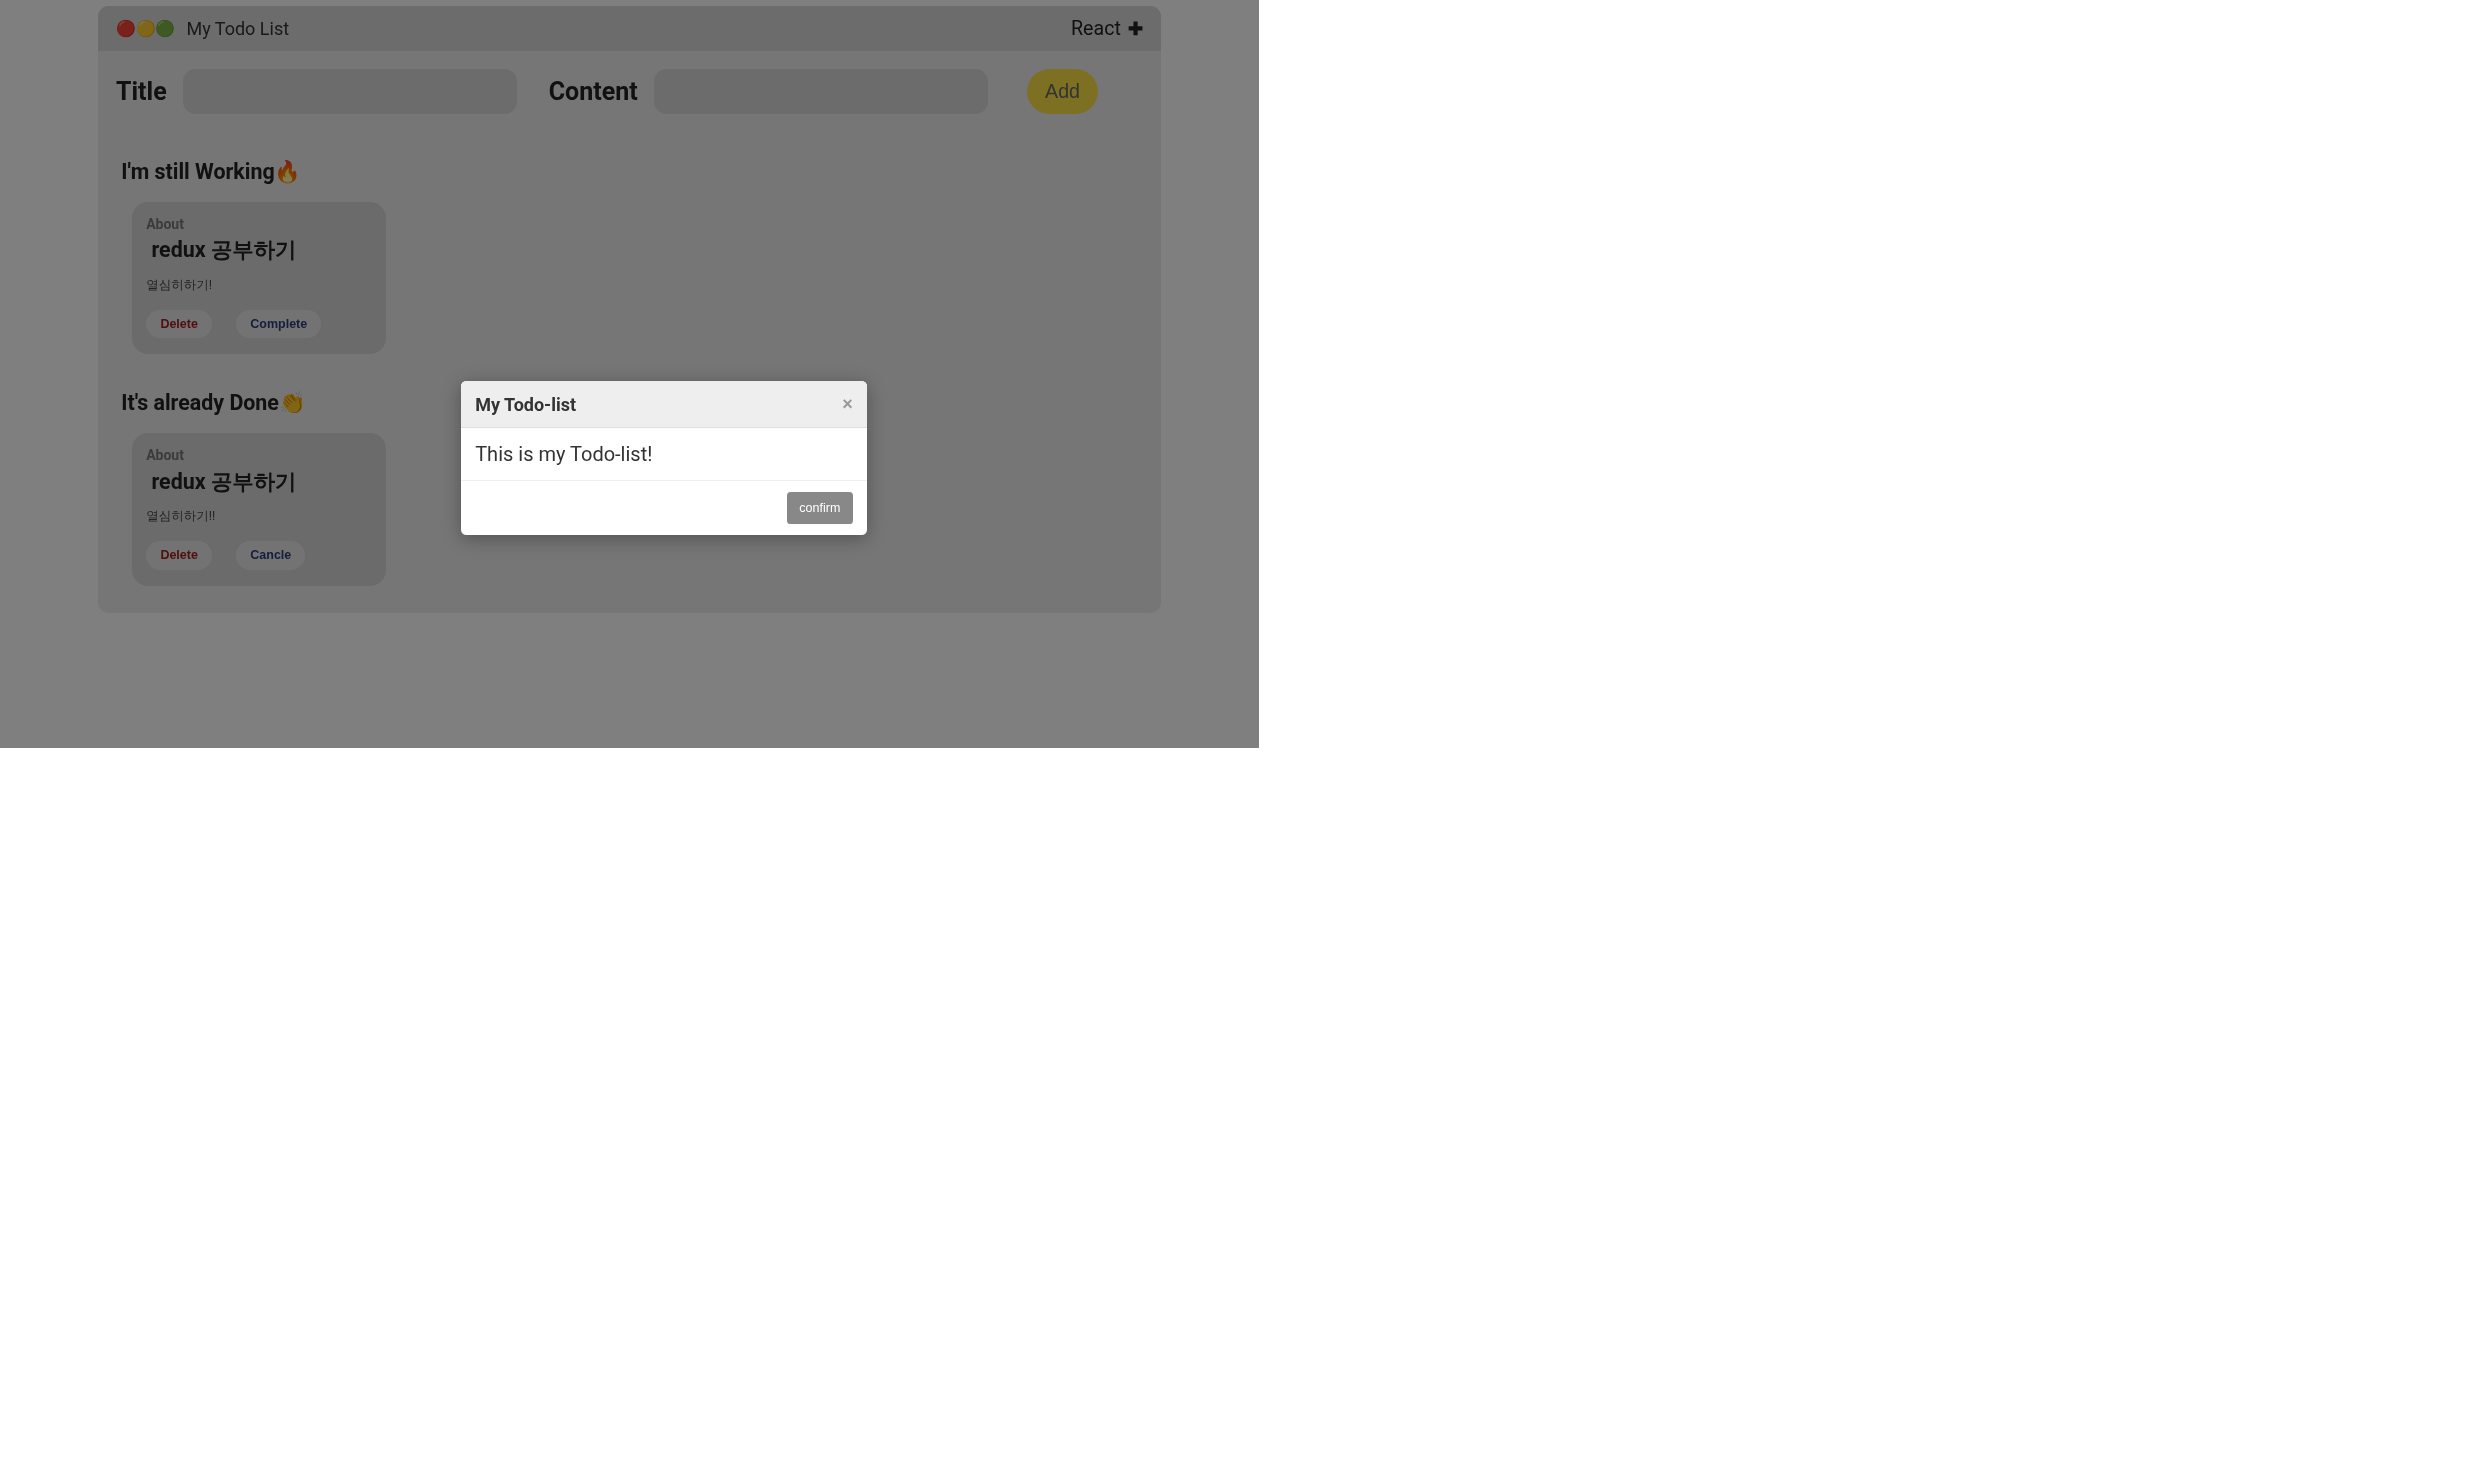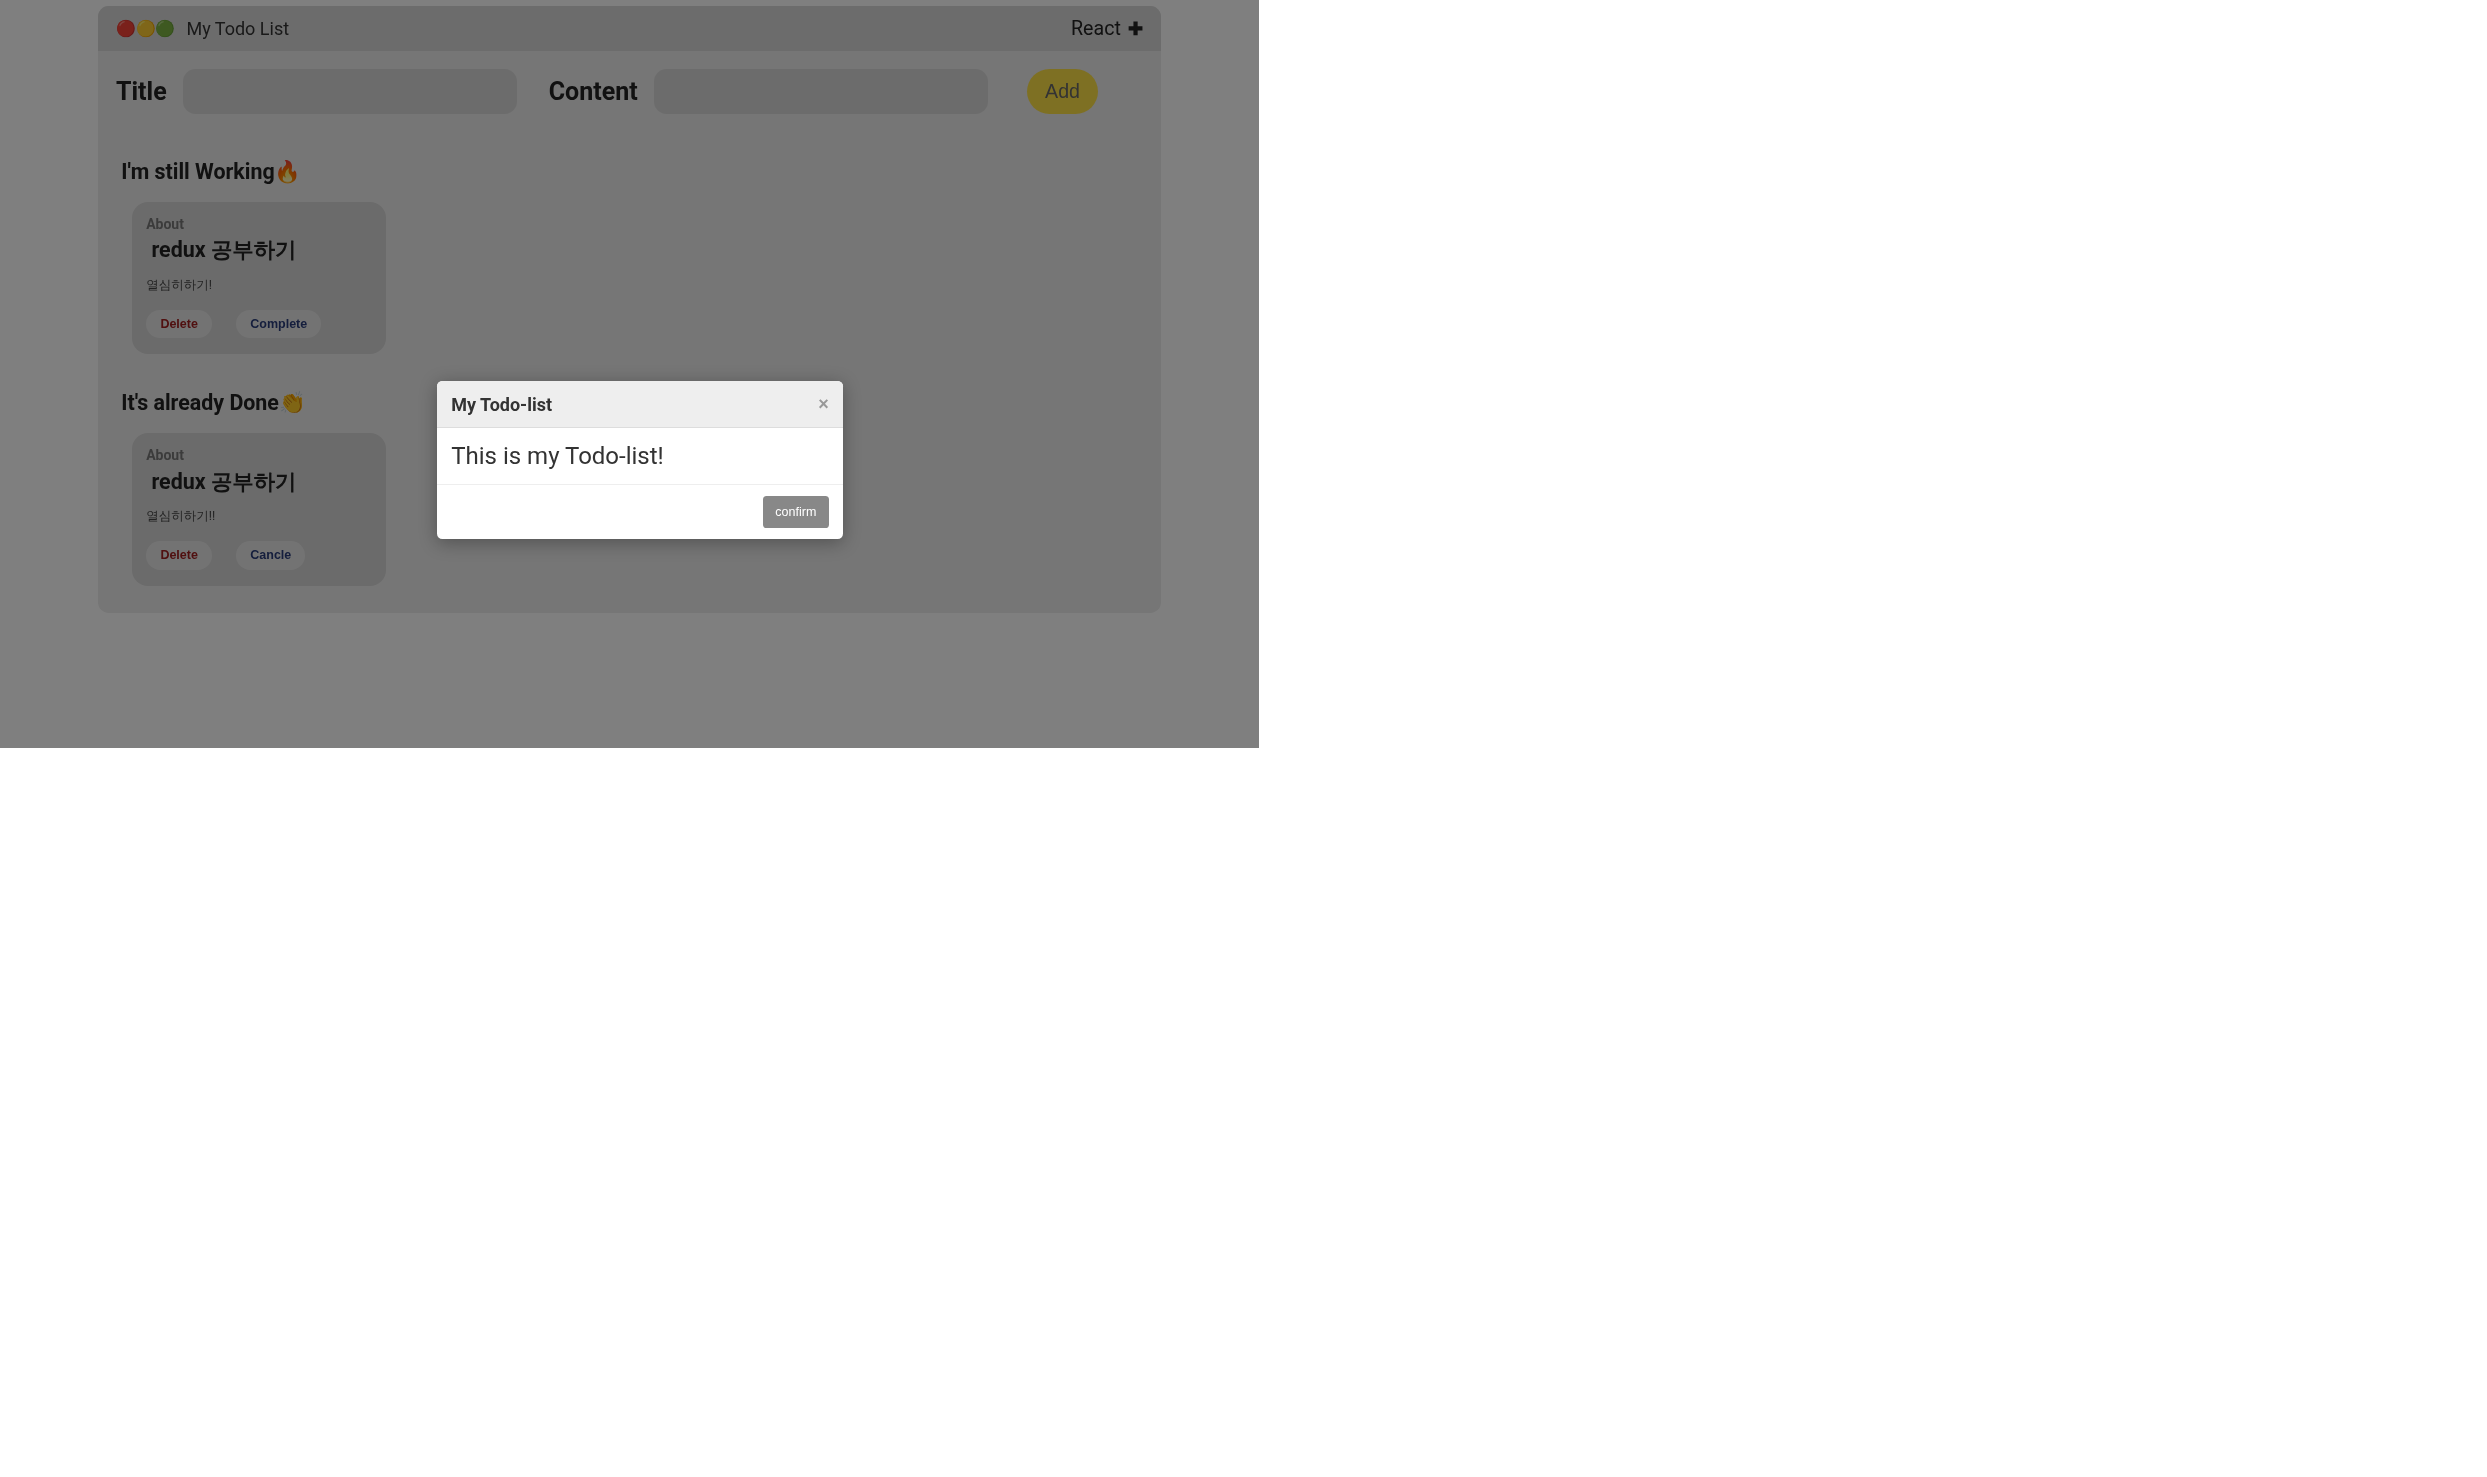--- a/index.html
+++ b/index.html
@@ -151,21 +151,21 @@
     .btn-complete {
       color: #2a3d7a;
     }
     .btn-cancel {
       color: #2a3d7a;
     }
     
     .modal {
       position: absolute;
       top: 381px;
-      left: 437px;
+      left: 461px;
       width: 406px;
       background: #fff;
       border-radius: 5.3px;
       z-index: 20;
       box-shadow: 0 3.6px 18px rgba(0,0,0,0.3);
       overflow: hidden;
     }
     .modal-header {
       background: #eee;
       padding: 12.5px 14.2px;
@@ -182,21 +182,21 @@
     .modal-close {
       color: #999;
       font-size: 18px;
       font-weight: bold;
       cursor: pointer;
       background: none;
       border: none;
     }
     .modal-body {
       padding: 14.2px;
-      font-size: 24px;
+      font-size: 20px;
       color: #333;
       border-bottom: 0.9px solid #eee;
     }
     .modal-footer {
       padding: 10.7px 14.2px;
       display: flex;
       justify-content: flex-end;
     }
     .confirm-btn {
       background: #888;

